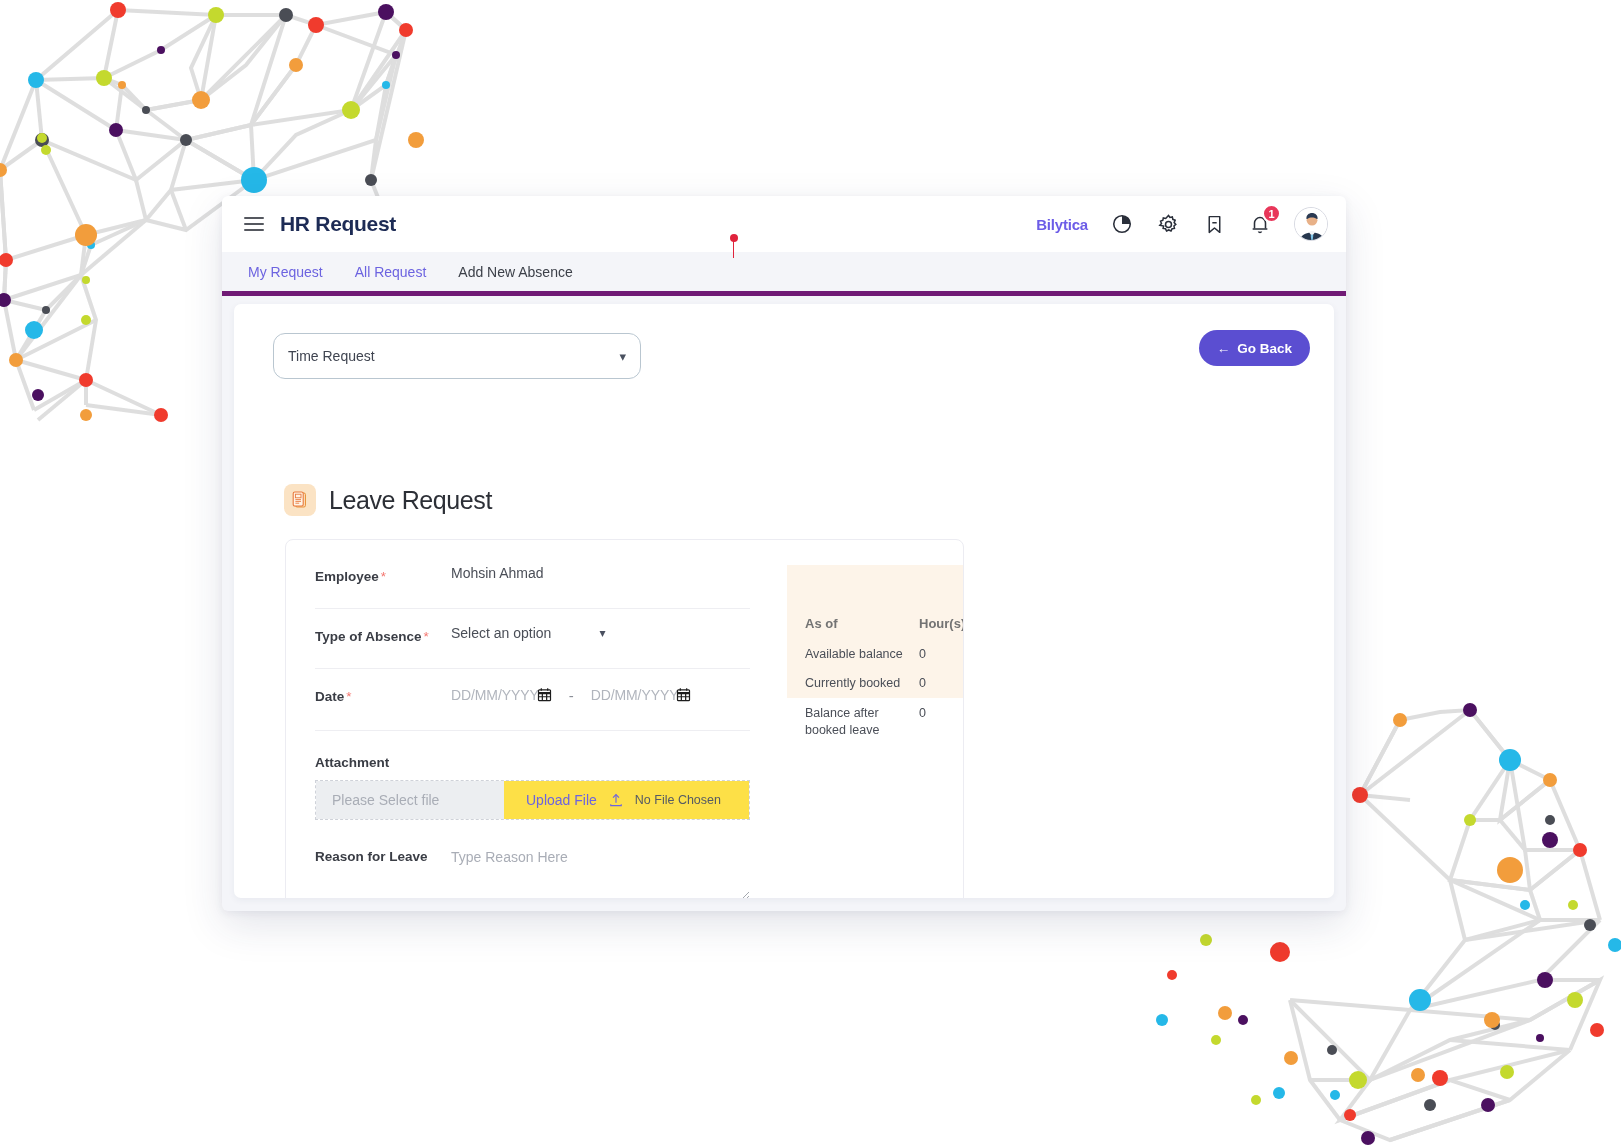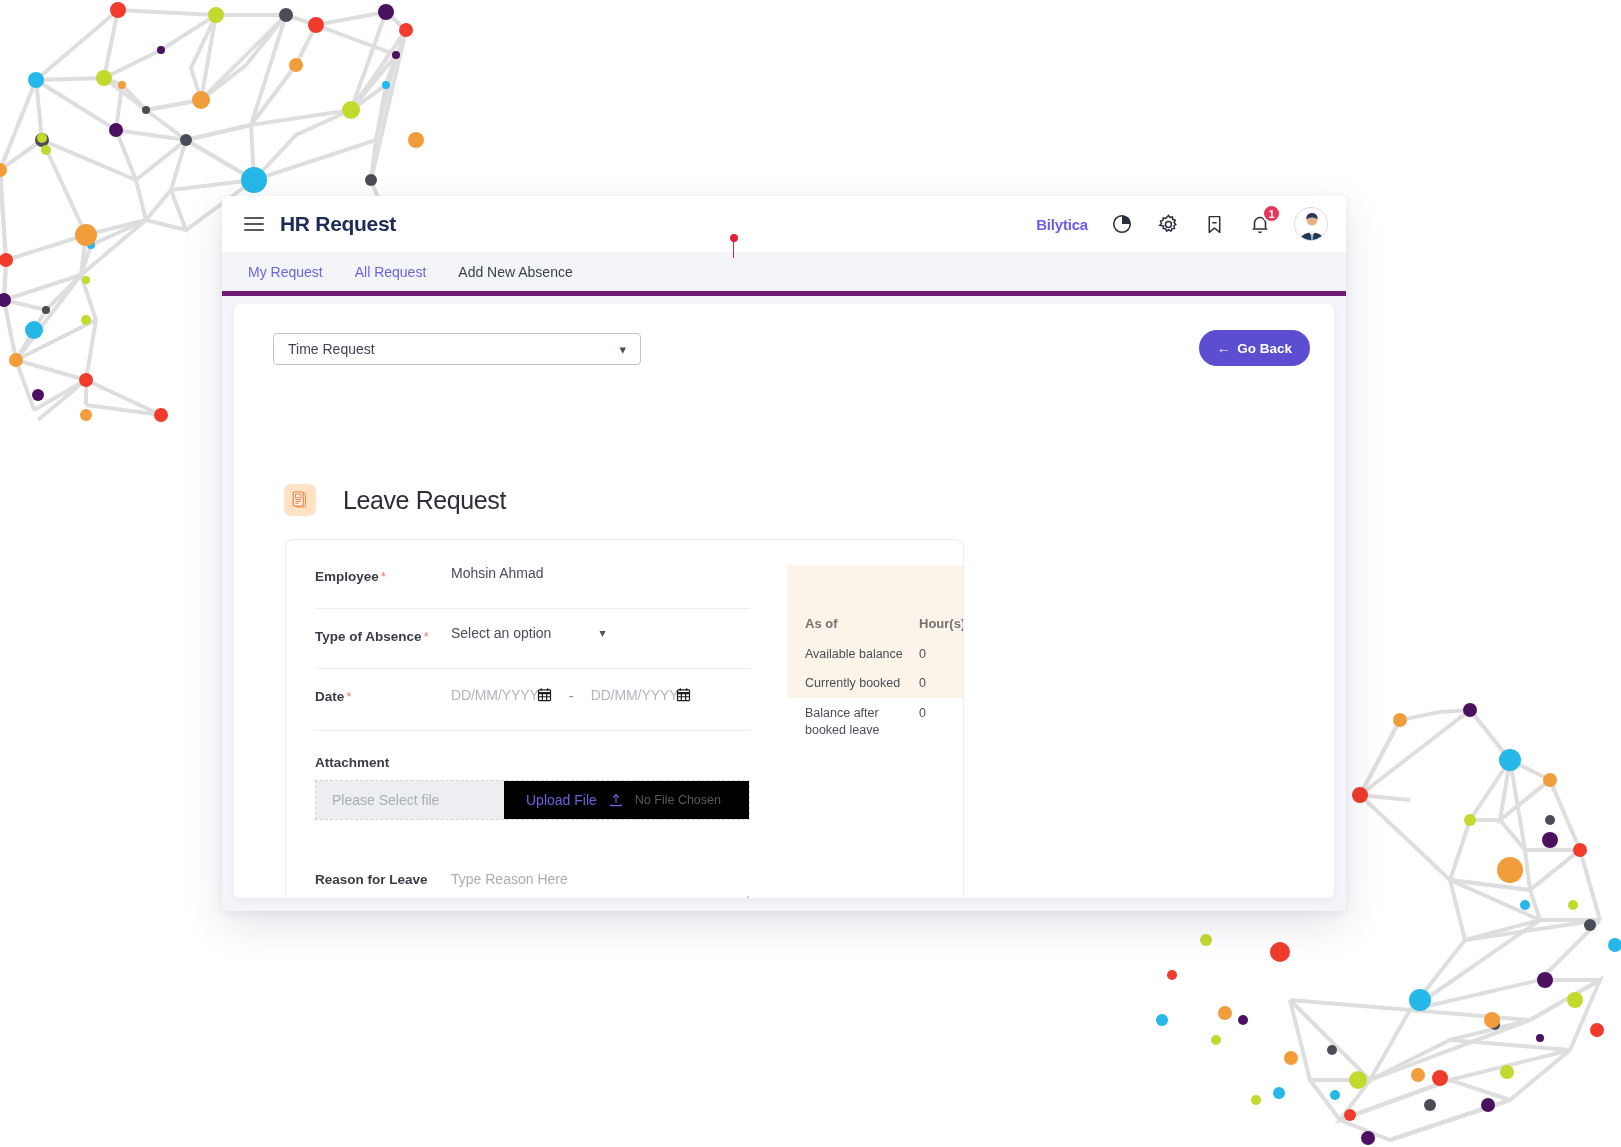--- a/index.html
+++ b/index.html
@@ -72,38 +72,38 @@
   #content-card {
     position: absolute; left: 12px; top: 108px;
     width: 1100px; height: 594px;
     background: #ffffff; border-radius: 7px;
     box-shadow: 0 2px 7px rgba(40,45,90,.06);
     overflow: hidden;
   }
 
   
   #request-type-select {
-    position: absolute; left: 39px; top: 29px; width: 368px; height: 32px;
-    border: 1px solid #b9c6d0; border-radius: 4px; background: #fff;
+    position: absolute; left: 39px; top: 29px; width: 368px; height: 46px;
+    border: 1px solid #b9c6d0; border-radius: 12px; background: #fff;
     display: flex; align-items: center; padding: 0 14px;
     font-size: 14px; color: #3f4450; cursor: pointer;
   }
   #request-type-select .chev { margin-left: auto; color: #4a5160; font-size: 13px; }
 
   
   #go-back-btn {
     position: absolute; right: 24px; top: 26px;
     height: 36px; padding: 0 18px; border-radius: 18px;
     background: #5b4ed1; color: #fff; font-size: 13.5px; font-weight: bold;
     display: flex; align-items: center; gap: 7px; cursor: pointer; border: none;
     font-family: "Liberation Sans", sans-serif;
   }
 
   
-  #section-header { position: absolute; left: 50px; top: 180px; display: flex; align-items: center; gap: 27px; }
+  #section-header { position: absolute; left: 50px; top: 180px; display: flex; align-items: center; gap: 13px; }
   #leave-doc-icon {
     width: 32px; height: 32px; border-radius: 8px; background: #fbe3c4;
     display: flex; align-items: center; justify-content: center;
   }
   #section-title { font-size: 25px; color: #2c2f36; letter-spacing: -.4px; }
 
   
   #form-card {
     position: absolute; left: 51px; top: 235px;
     width: 679px; height: 410px;
@@ -140,29 +140,29 @@
   #attachment-label { font-size: 13.5px; color: #3a3d45; font-weight: bold; margin-bottom: 10px; }
   #attachment-box {
     height: 40px; border: 1px dashed #cfd2d9; display: flex; align-items: stretch;
     background: #fff;
   }
   #file-name-area {
     width: 188px; background: #eceef1; display: flex; align-items: center;
     padding-left: 16px; font-size: 14px; color: #a9adb6;
   }
   #upload-area {
-    flex: 1; background: #000000; display: flex; align-items: center; gap: 12px; padding-left: 22px;
+    flex: 1; background: #fde047; display: flex; align-items: center; gap: 12px; padding-left: 22px;
   }
   #upload-link { color: #6c63e0; font-size: 14px; cursor: pointer; }
   #no-file-text { color: #555a64; font-size: 12.5px; }
 
   
   #row-reason {
     position: absolute; left: 29px; top: 305px; width: 435px; height: 65px;
-    display: flex; align-items: center; border-bottom: 1px solid #22c55e;
+    display: flex; align-items: flex-start; border-bottom: 5px solid #22c55e;
   }
   #reason-input { font-size: 14px; color: #a9adb6; padding-top: 4px; }
   #resize-grip {
     position: absolute; right: 0px; bottom: 4px; width: 10px; height: 10px;
   }
 
   
   #balance-panel {
     position: absolute; left: 501px; top: 25px; width: 176px; height: 133px;
     background: #fdf4e9; padding: 16px 18px 0 18px;

